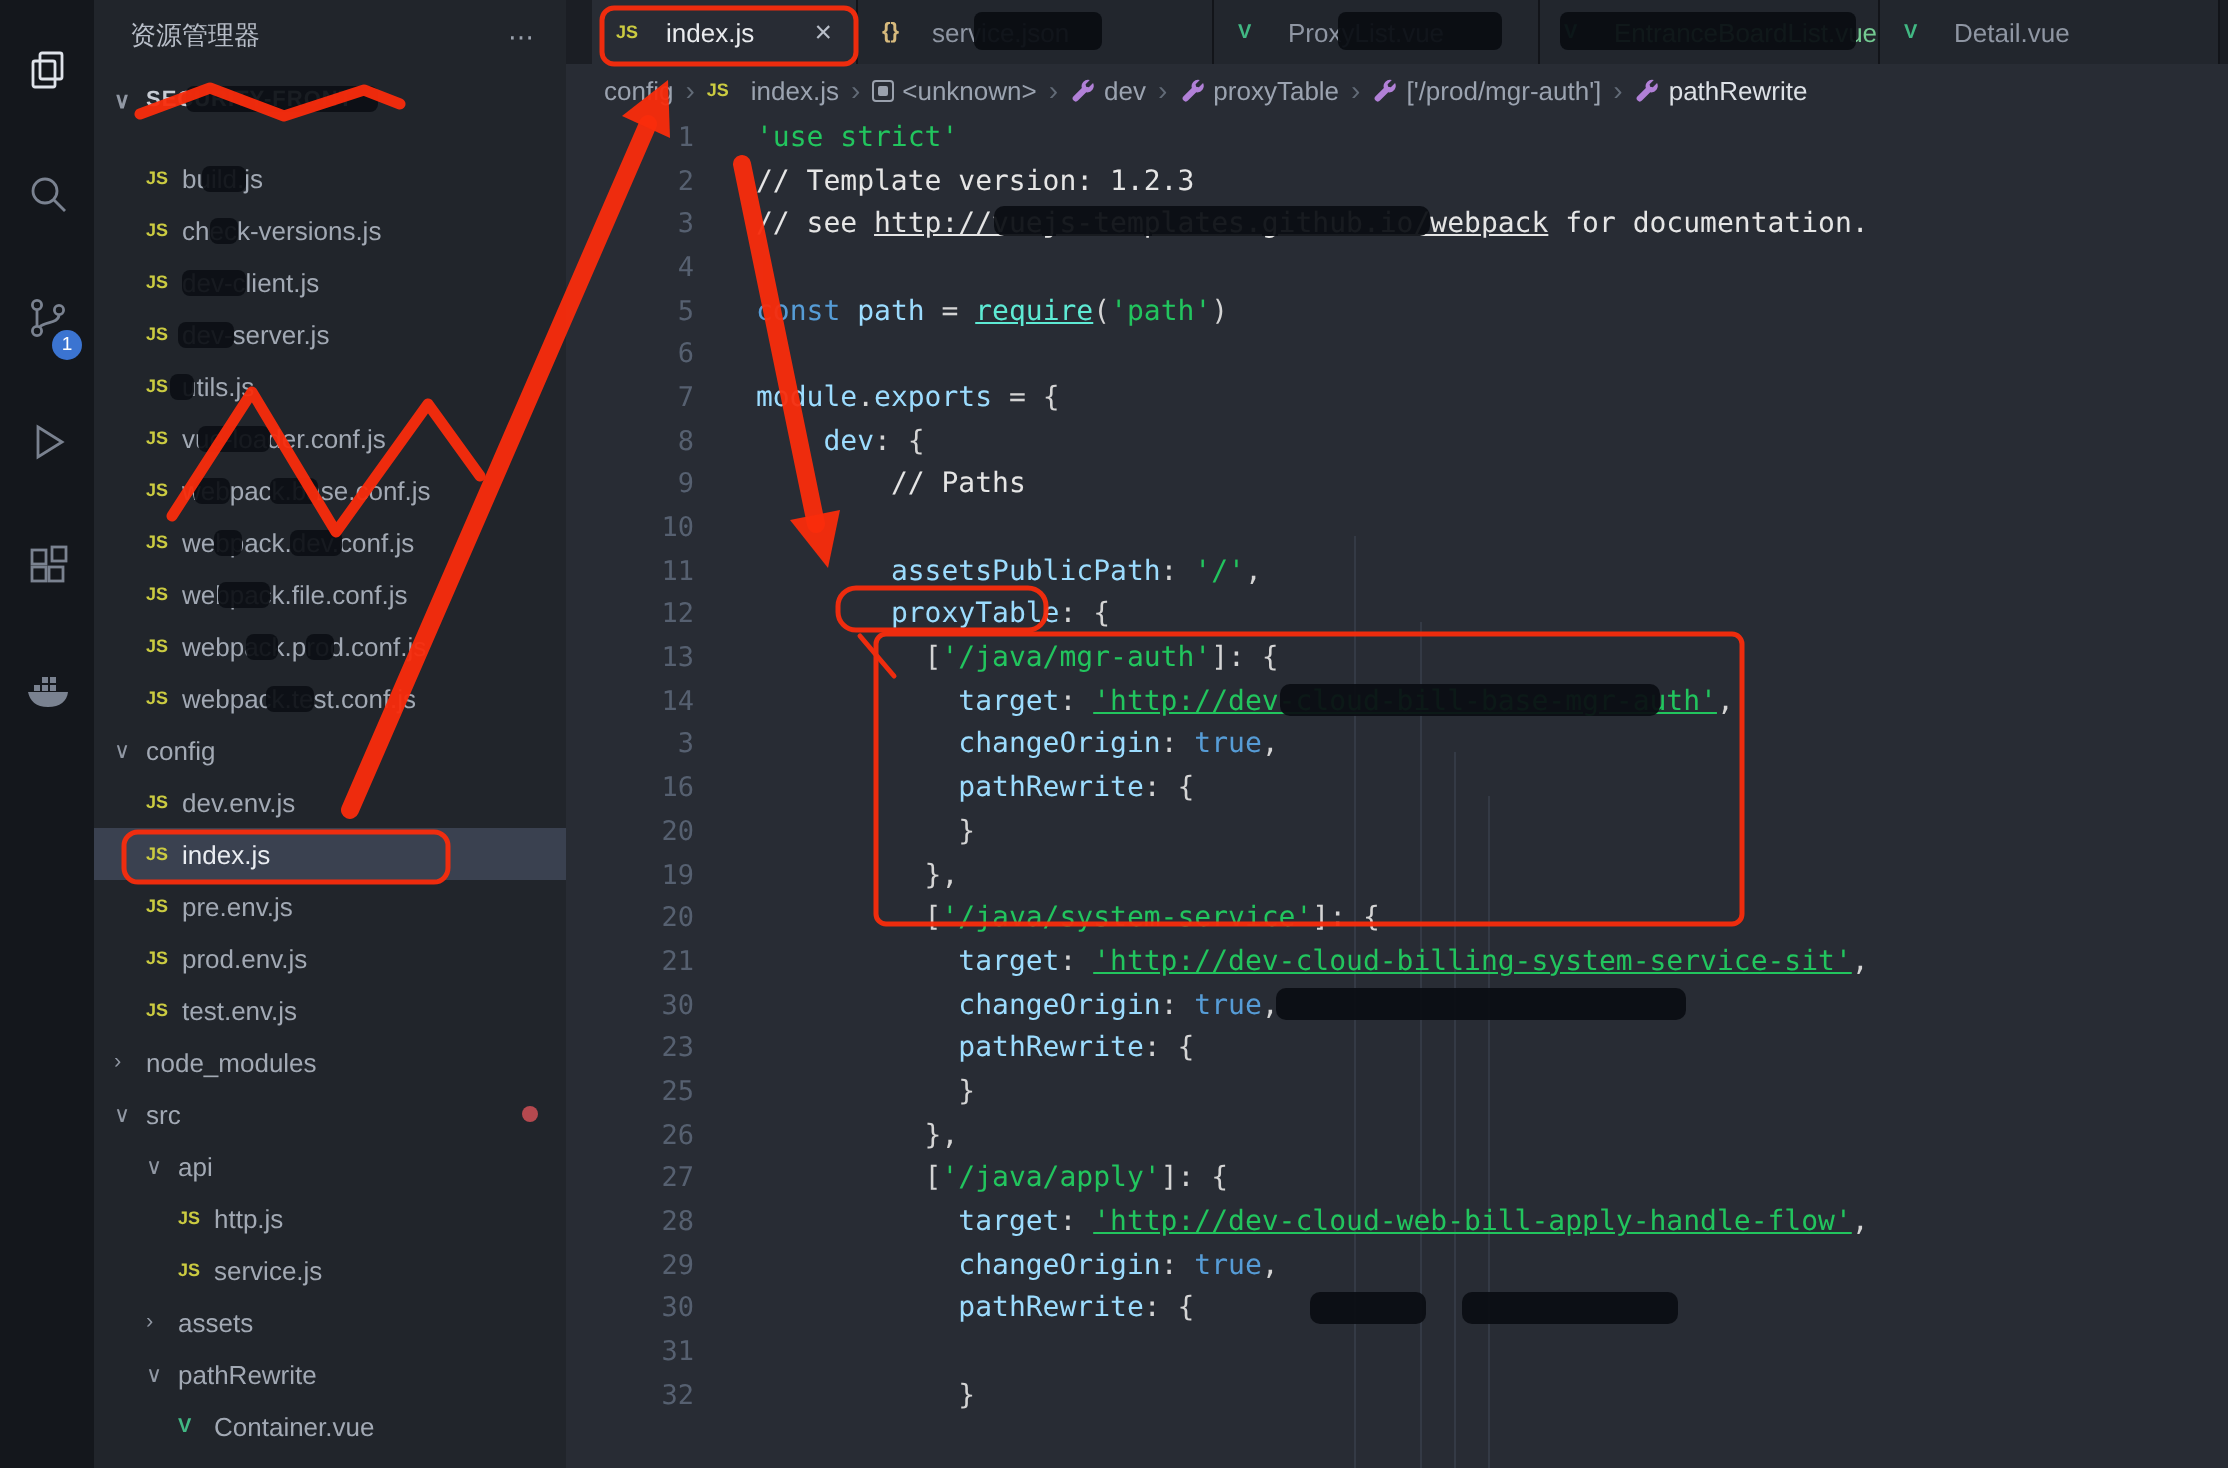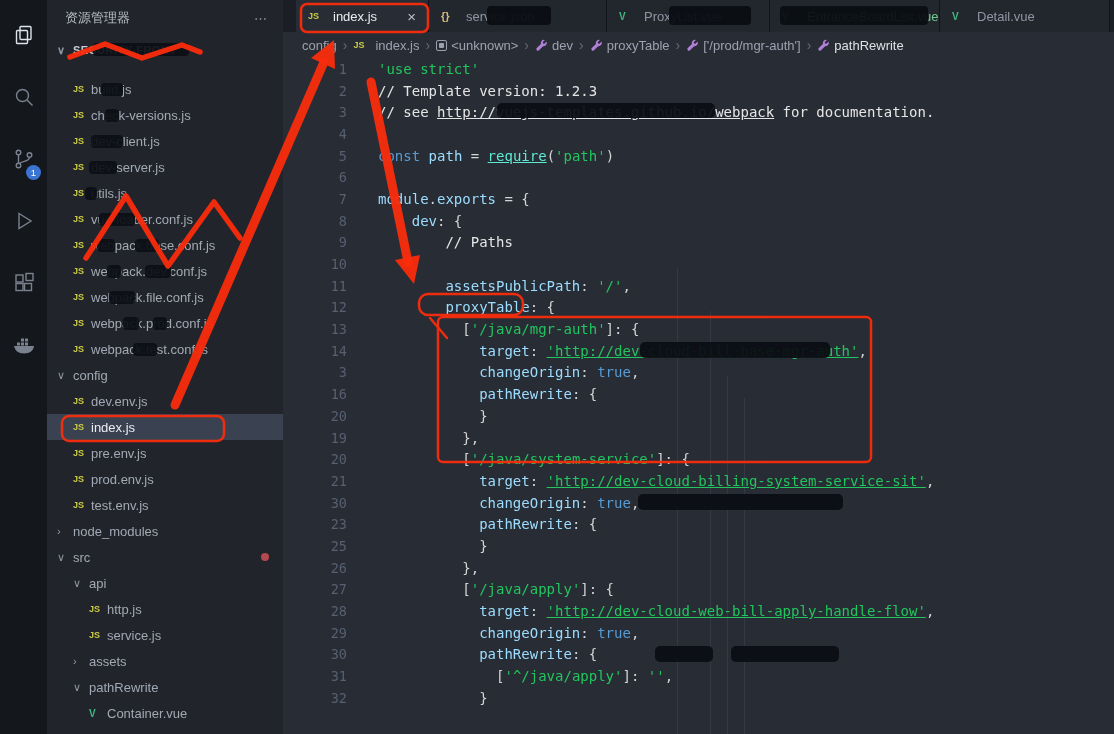--- a/index.html
+++ b/index.html
@@ -439,21 +439,20 @@
           <div class="cline">
             <span class="lnum">29</span>
             <span class="ltxt"><span class="tk-p">            </span><span class="tk-v">changeOrigin</span><span class="tk-p">: </span><span class="tk-k">true</span><span class="tk-p">,</span></span>
           </div>
           <div class="cline">
             <span class="lnum">30</span>
             <span class="ltxt"><span class="tk-p">            </span><span class="tk-v">pathRewrite</span><span class="tk-p">: {</span></span>
           </div>
           <div class="cline">
             <span class="lnum">31</span>
-            <span class="ltxt"><span class="tk-p">              </span><span class="tk-p">[</span><span class="tk-s">'^/java/apply'</span><span class="tk-p">]: </span><span class="tk-s">''</span><span class="tk-p">,</span></span>
           </div>
           <div class="cline">
             <span class="lnum">32</span>
             <span class="ltxt"><span class="tk-p">            </span><span class="tk-p">}</span></span>
           </div>
         </div>
 
       <div class="csm" style="left:214px;top:45px;width:218px;height:15px;"></div>
       <div class="csm" style="left:357px;top:284px;width:190px;height:16px;"></div>
       <div class="csm" style="left:355px;top:436px;width:205px;height:16px;"></div>

